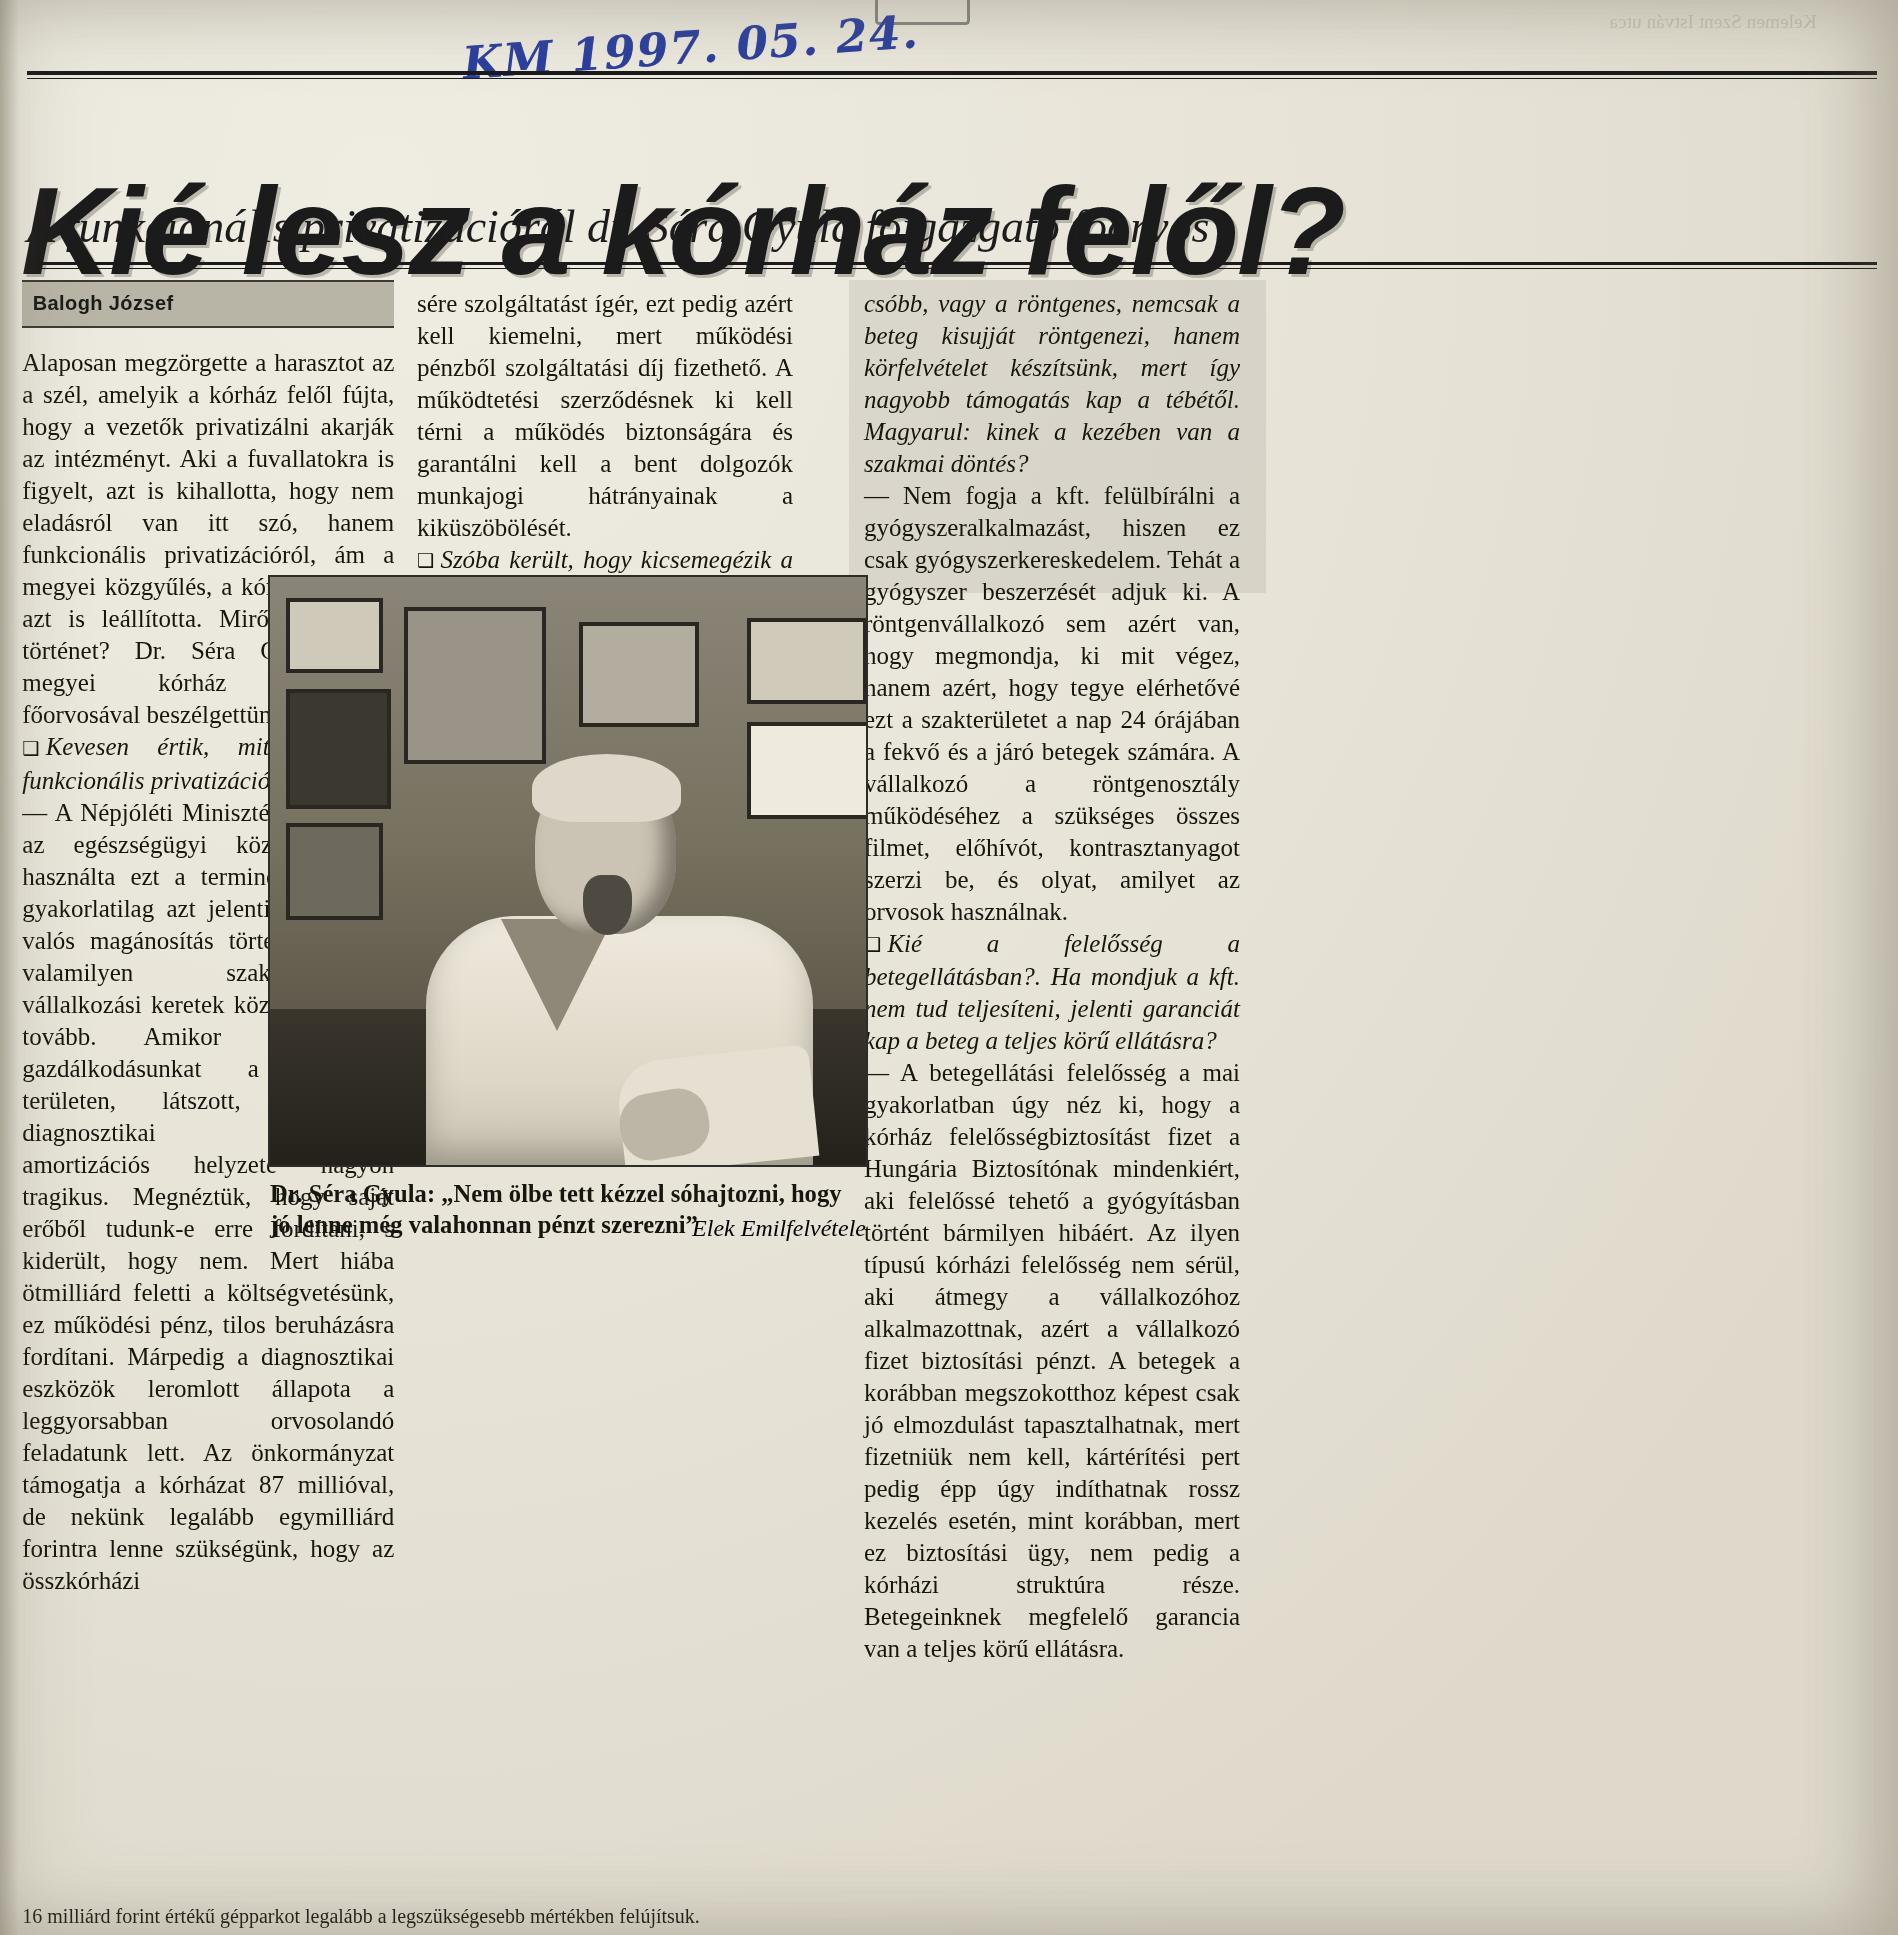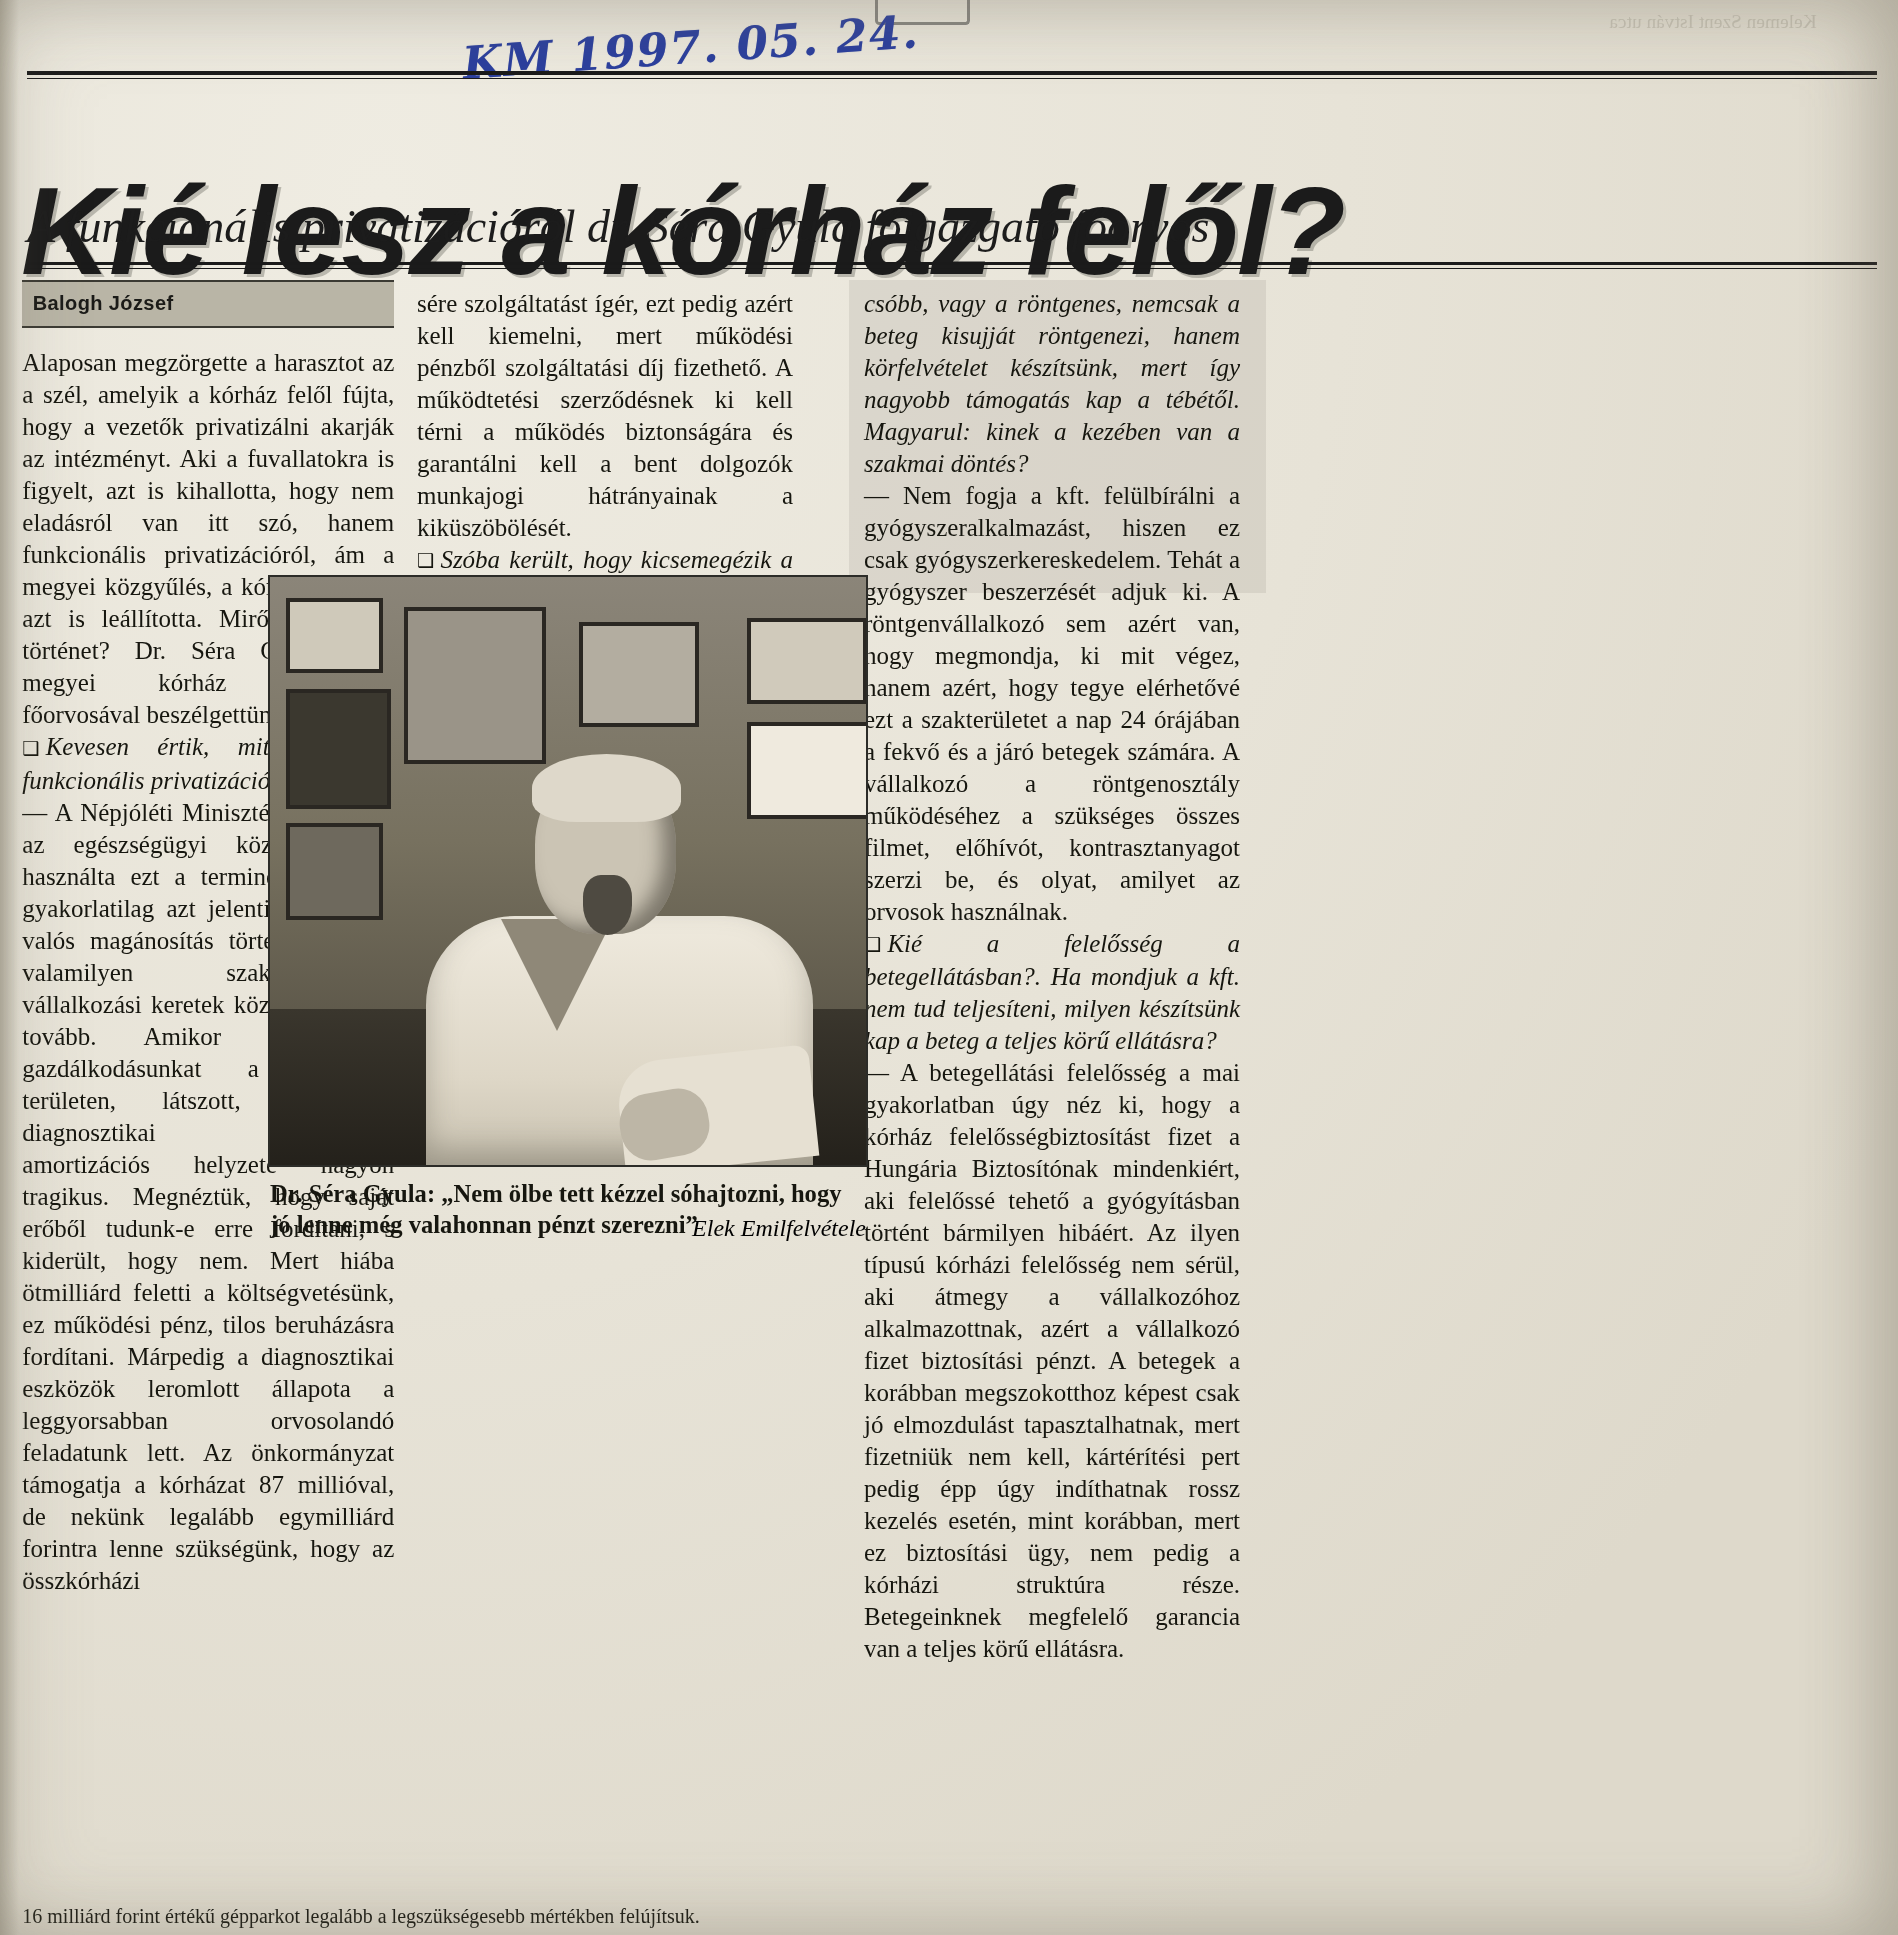--- a/index.html
+++ b/index.html
@@ -212,21 +212,21 @@
 
   <div class="col" id="colM">
     <p class="p">sére szolgáltatást ígér, ezt pedig azért kell kiemelni, mert működési pénzből szolgáltatási díj fizethető. A működtetési szerződésnek ki kell térni a működés biztonságára és garantálni kell a bent dolgozók munkajogi hátrányainak a kiküszöbölését.</p>
     <p class="p q"><span class="sq">❑</span><span>Szóba került, hogy kicsemegézik a kórház pozitív területeit és a vállalkozó viszi el az egészségügy pénzét.</span></p>
     <p class="p">— Erre azt tudom mondani, és ez sokaknak nem fog tetszeni, hogy az egészségügyben a privatizáció réges-rég megvalósult. Csak úgy hívják, hogy ilyen betegellátás, olyan betegellátás, személyi betegellátás,</p>
   </div>
 
   <div class="col" id="colR">
     <p class="p q">csóbb, vagy a röntgenes, nemcsak a beteg kisujját röntgenezi, hanem körfelvételet készítsünk, mert így nagyobb támogatás kap a tébétől. Magyarul: kinek a kezében van a szakmai döntés?</p>
     <p class="p">— Nem fogja a kft. felülbírálni a gyógyszeralkalmazást, hiszen ez csak gyógyszerkereskedelem. Tehát a gyógyszer beszerzését adjuk ki. A röntgenvállalkozó sem azért van, hogy megmondja, ki mit végez, hanem azért, hogy tegye elérhetővé ezt a szakterületet a nap 24 órájában a fekvő és a járó betegek számára. A vállalkozó a röntgenosztály működéséhez a szükséges összes filmet, előhívót, kontrasztanyagot szerzi be, és olyat, amilyet az orvosok használnak.</p>
-    <p class="p q"><span class="sq">❑</span><span>Kié a felelősség a betegellátásban?. Ha mondjuk a kft. nem tud teljesíteni, milyen készítsünk kap a beteg a teljes körű ellátásra?</span></p>
+    <p class="p q"><span class="sq">❑</span><span>Kié a felelősség a betegellátásban?. Ha mondjuk a kft. nem tud teljesíteni, jelenti garanciát kap a beteg a teljes körű ellátásra?</span></p>
     <p class="p">— A betegellátási felelősség a mai gyakorlatban úgy néz ki, hogy a kórház felelősségbiztosítást fizet a Hungária Biztosítónak mindenkiért, aki felelőssé tehető a gyógyításban történt bármilyen hibáért. Az ilyen típusú kórházi felelősség nem sérül, aki átmegy a vállalkozóhoz alkalmazottnak, azért a vállalkozó fizet biztosítási pénzt. A betegek a korábban megszokotthoz képest csak jó elmozdulást tapasztalhatnak, mert fizetniük nem kell, kártérítési pert pedig épp úgy indíthatnak rossz kezelés esetén, mint korábban, mert ez biztosítási ügy, nem pedig a kórházi struktúra része. Betegeinknek megfelelő garancia van a teljes körű ellátásra.</p>
   </div>
 
   <figure id="photo" style="margin:0;">
     <div class="wall"></div>
     <div class="frame fr1"></div>
     <div class="frame fr2"></div>
     <div class="frame fr3"></div>
     <div class="frame fr4"></div>
     <div class="frame fr5"></div>

